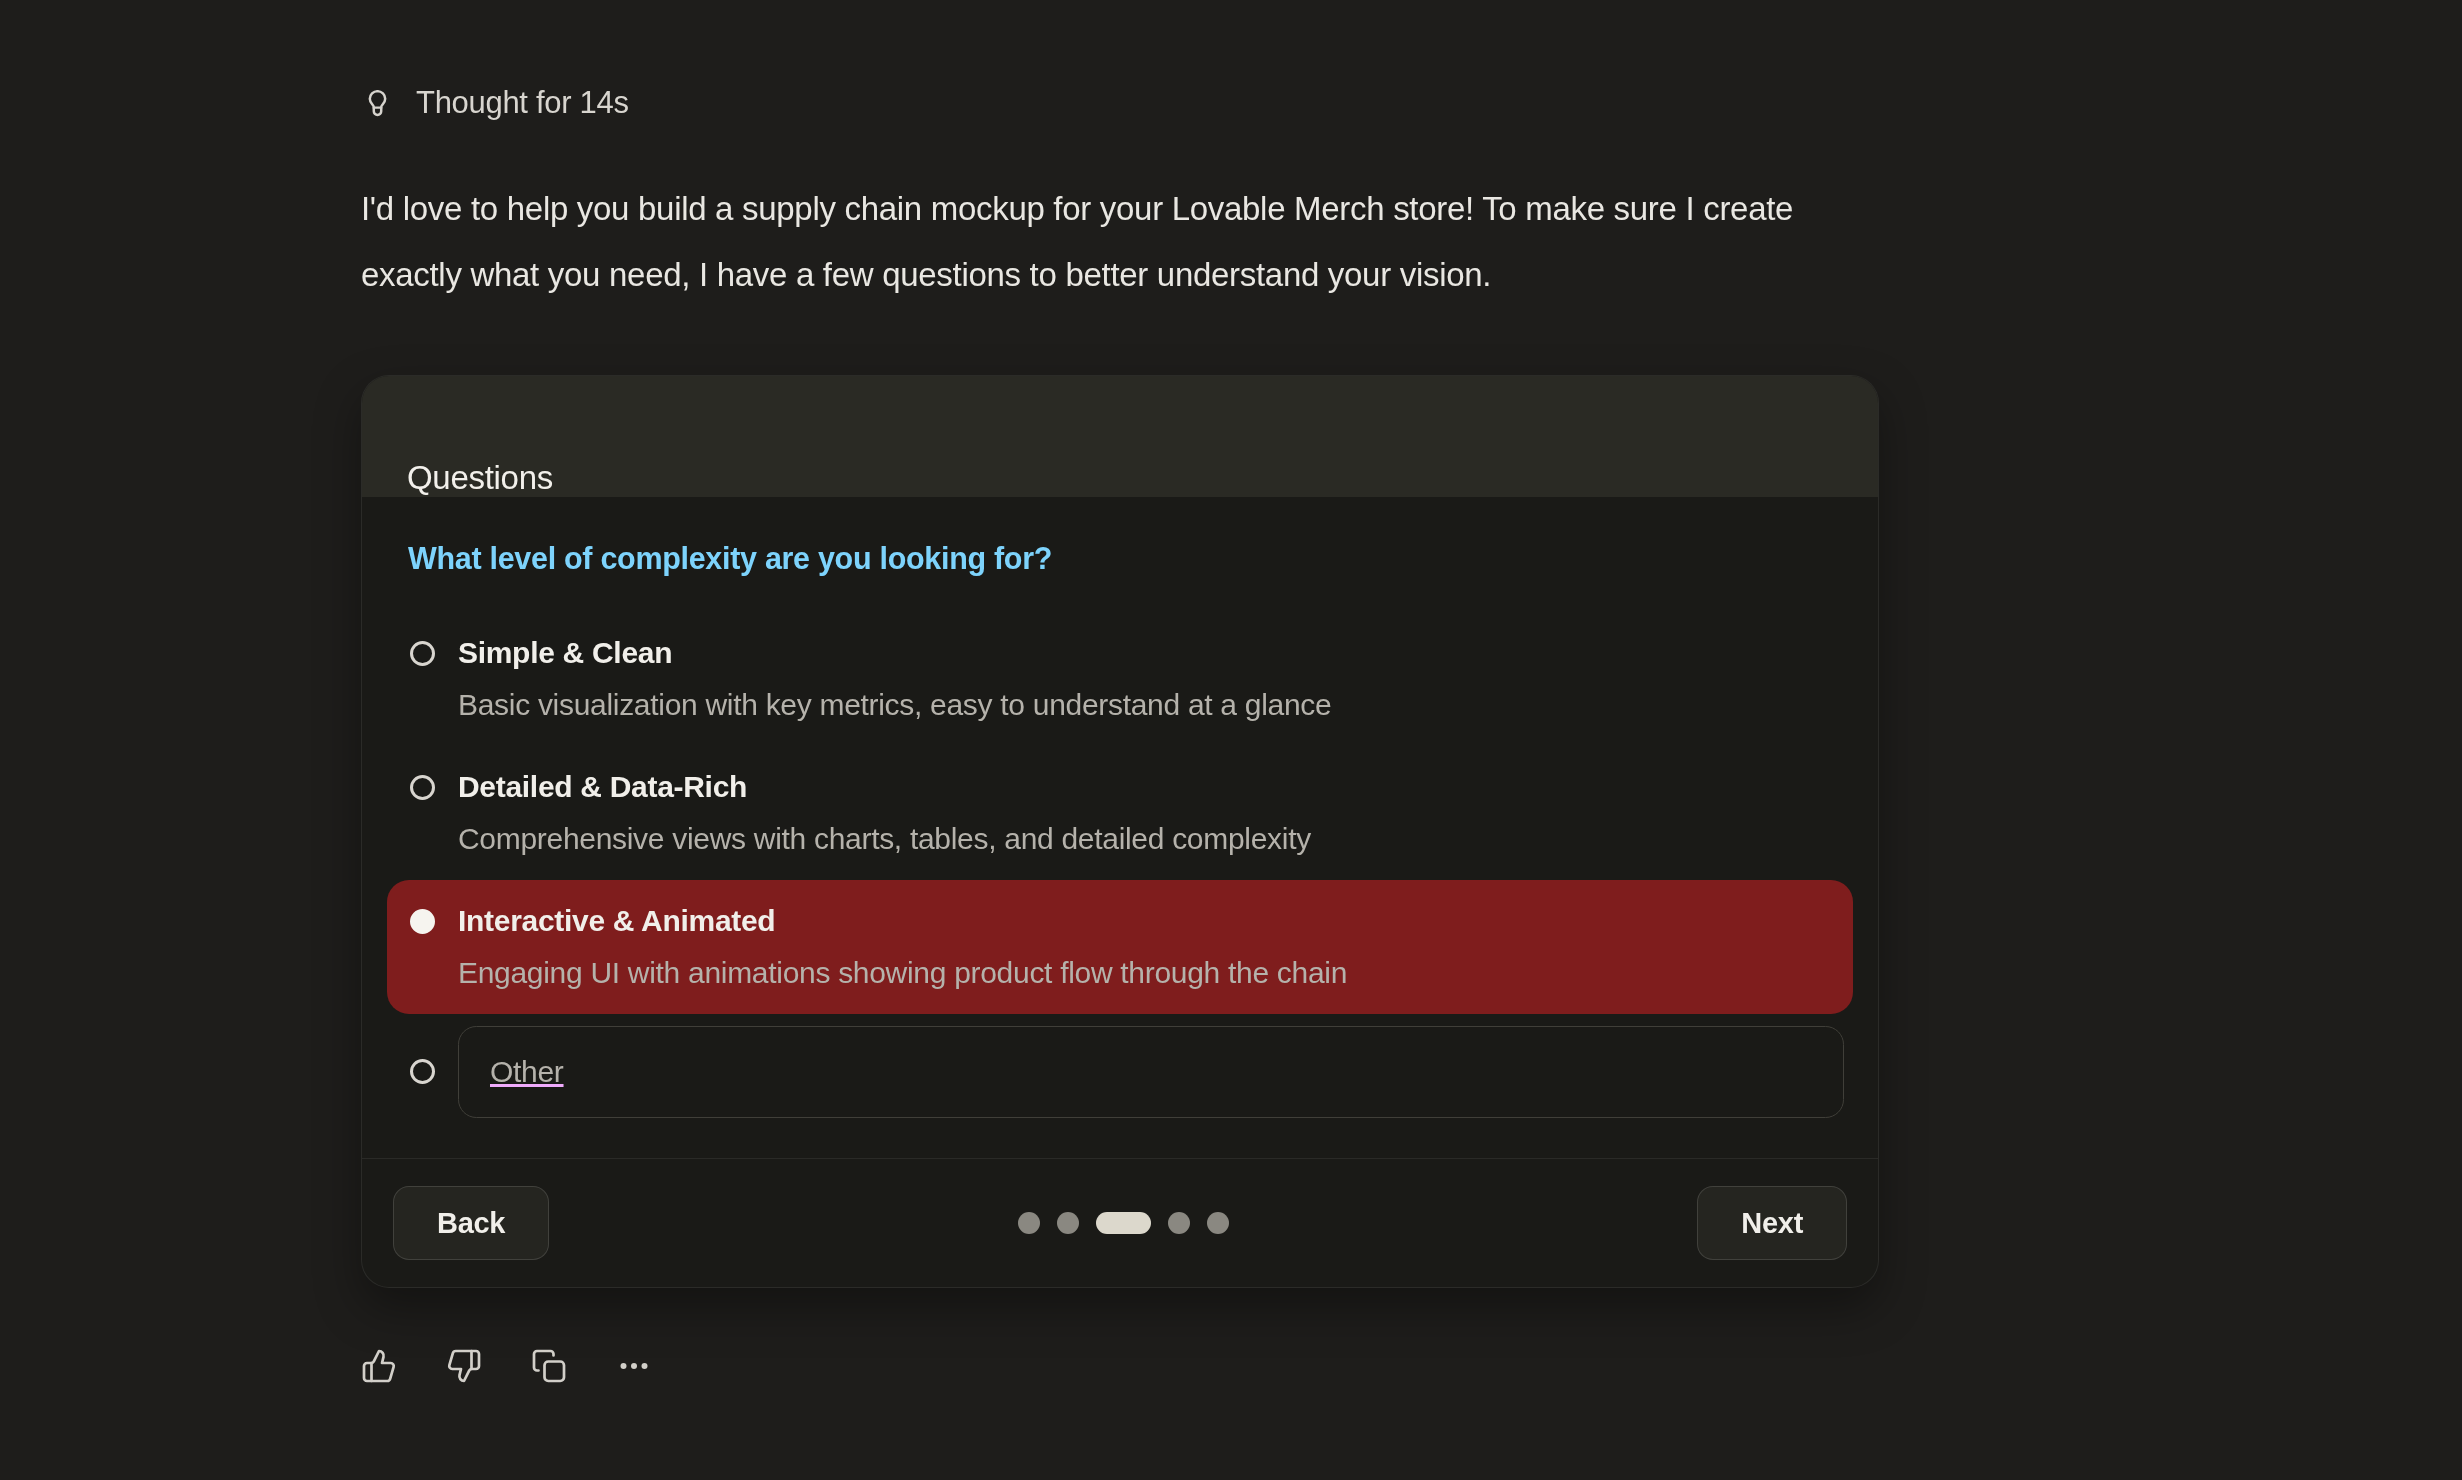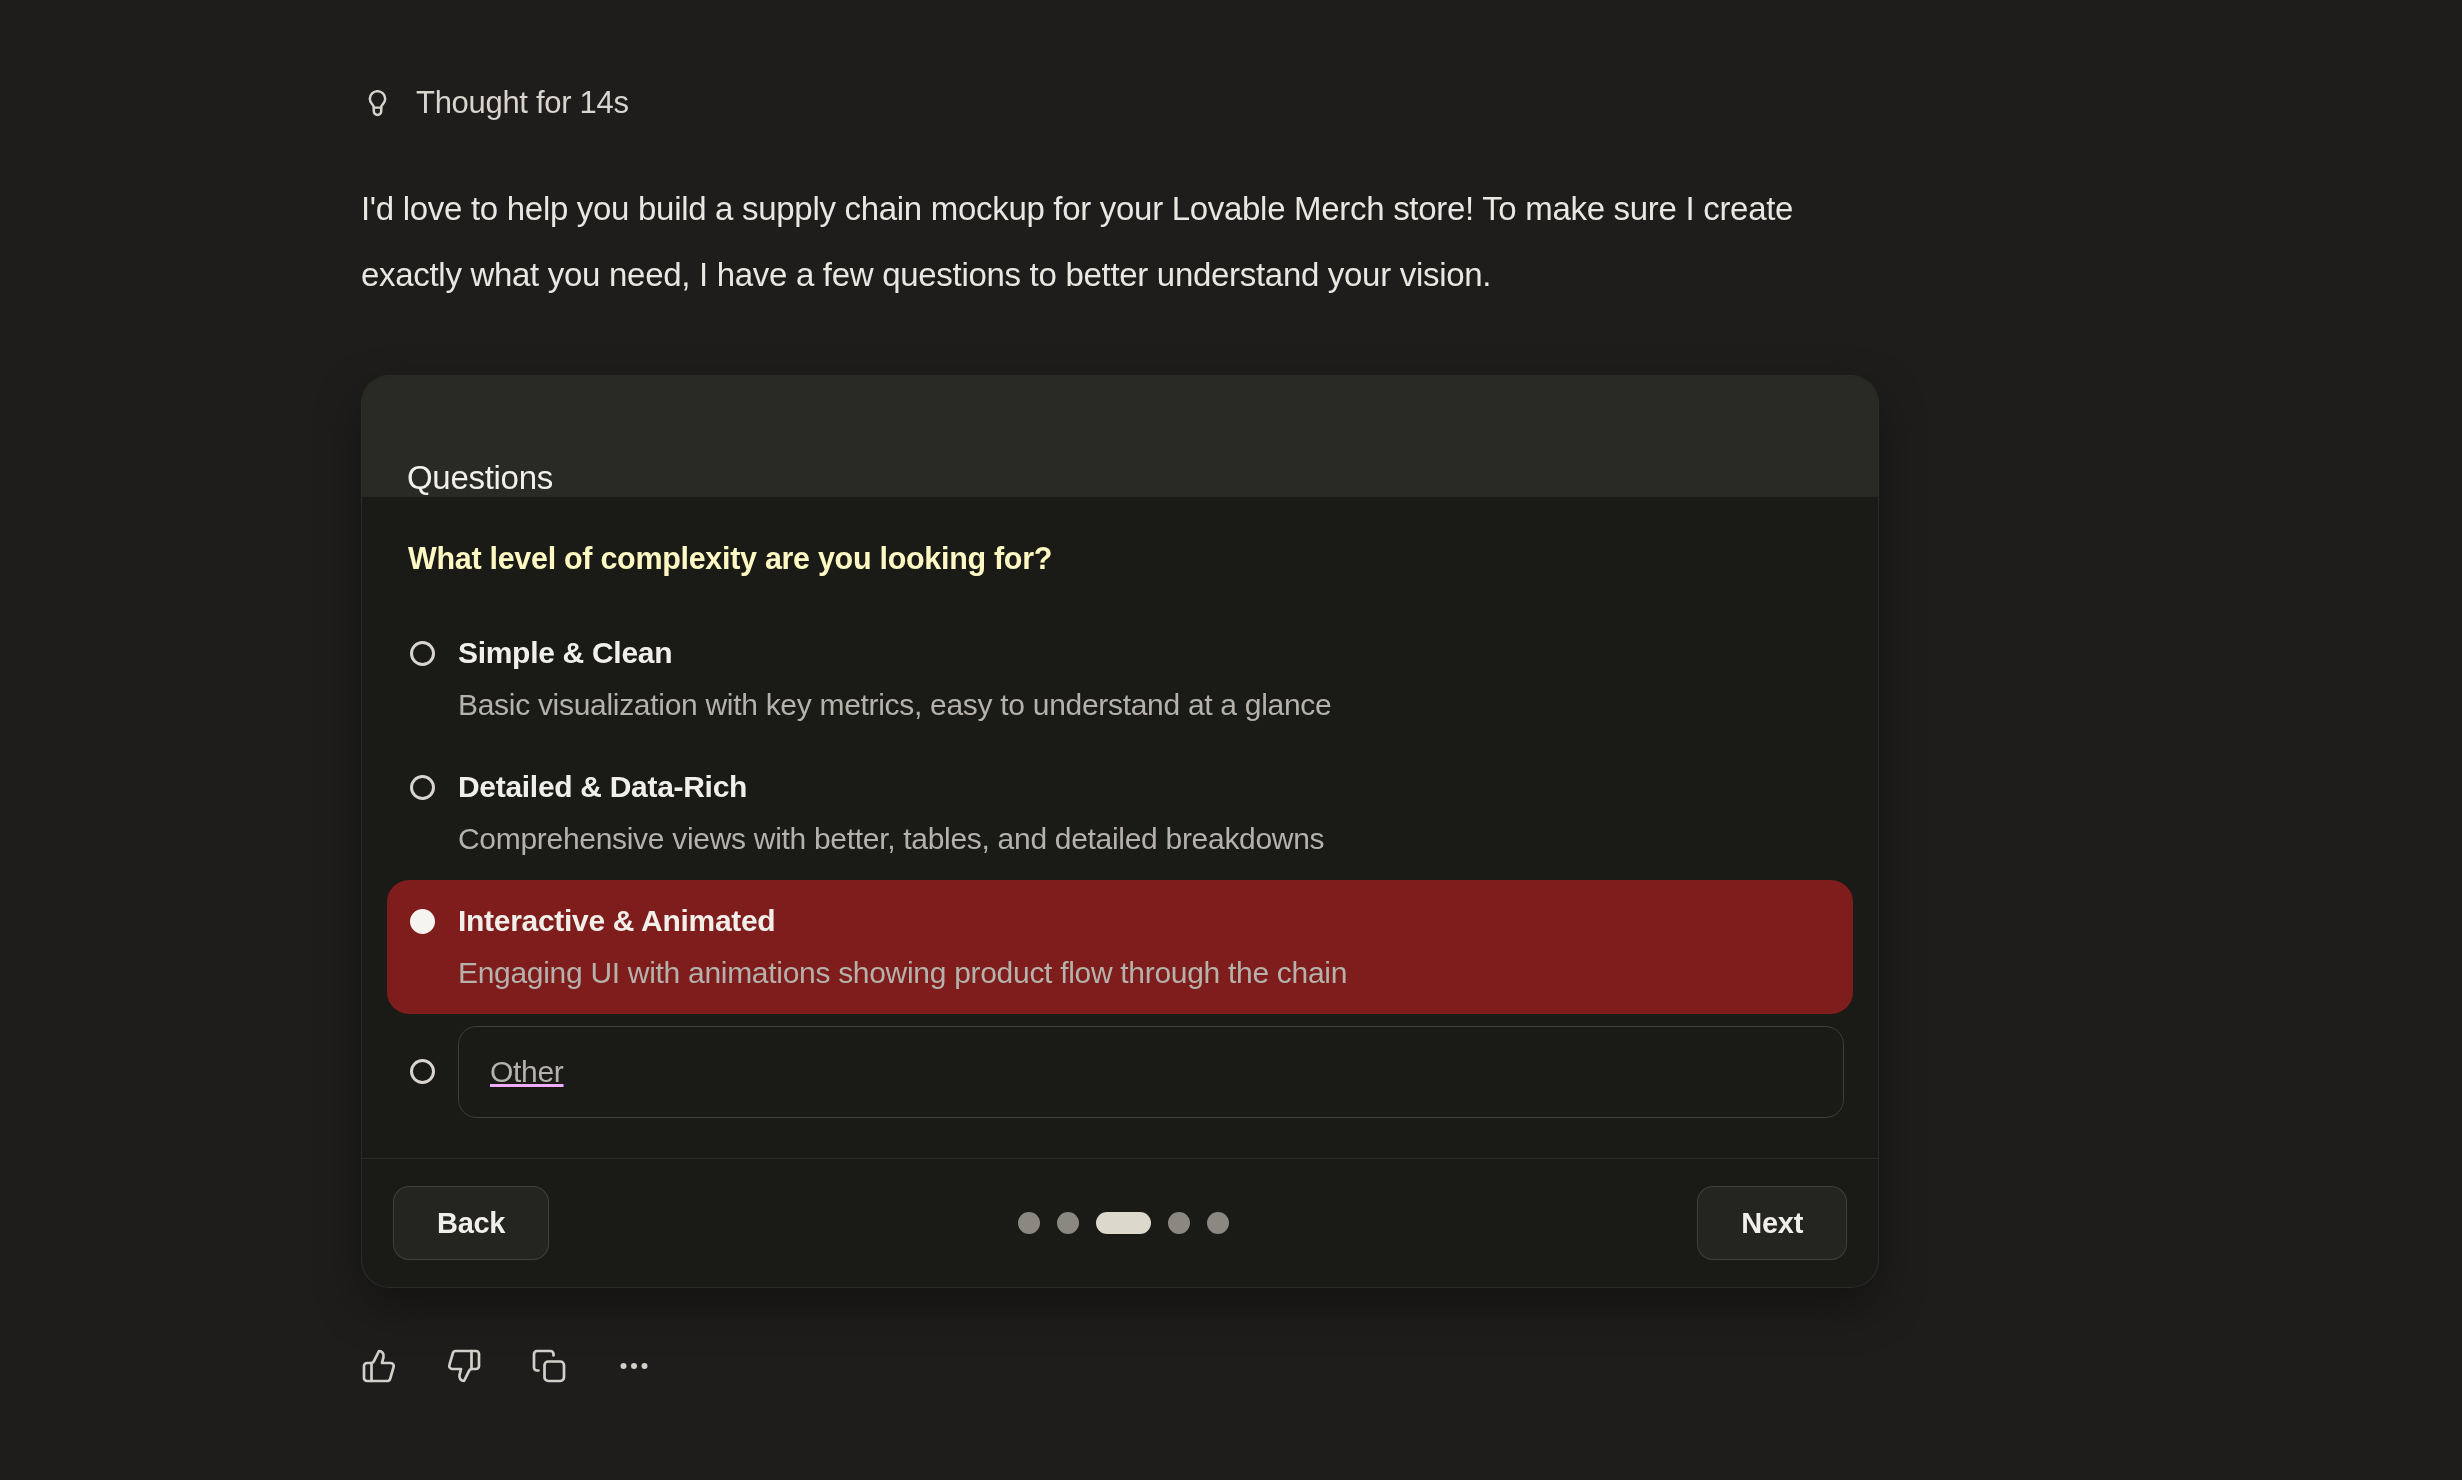--- a/index.html
+++ b/index.html
@@ -28,21 +28,21 @@
     background:#1a1a17;border:1.1px solid rgba(255,255,255,0.075);
     border-radius:28px;box-shadow:0 19.5px 46px rgba(0,0,0,0.35);
     overflow:hidden;
   }
   .card-header{
     height:121px;display:flex;align-items:flex-end;
     background:#2a2a24;padding:0 45px;
   }
   .card-title{font-size:33px;color:#f2f0eb;letter-spacing:-0.3px;}
   .card-body{padding:44px 0 29px 0;}
-  .question{margin:0 46px 36px 46px;font-size:30.5px;font-weight:bold;color:#fef9c3;letter-spacing:-0.3px;}
+  .question{margin:0 46px 36px 46px;font-size:30.5px;font-weight:bold;color:#7dd3fc;letter-spacing:-0.3px;}
 
   .option{
     margin:0 25px;padding:15px 23px;border-radius:22px;
     display:flex;align-items:flex-start;gap:23px;cursor:pointer;
   }
   .option.selected{background:#7f1d1d;}
   .radio{
     flex:0 0 auto;width:25px;height:25px;border-radius:50%;
     border:3.4px solid #d8d5cf;box-sizing:border-box;
     margin-top:14px;background:transparent;cursor:pointer;
@@ -118,21 +118,21 @@
           <span class="option-text">
             <span class="option-label">Simple &amp; Clean</span>
             <span class="option-desc">Basic visualization with key metrics, easy to understand at a glance</span>
           </span>
         </div>
 
         <div class="option">
           <span class="radio"></span>
           <span class="option-text">
             <span class="option-label">Detailed &amp; Data-Rich</span>
-            <span class="option-desc">Comprehensive views with better, tables, and detailed breakdowns</span>
+            <span class="option-desc">Comprehensive views with charts, tables, and detailed complexity</span>
           </span>
         </div>
 
         <div class="option selected">
           <span class="radio checked"></span>
           <span class="option-text">
             <span class="option-label">Interactive &amp; Animated</span>
             <span class="option-desc">Engaging UI with animations showing product flow through the chain</span>
           </span>
         </div>

